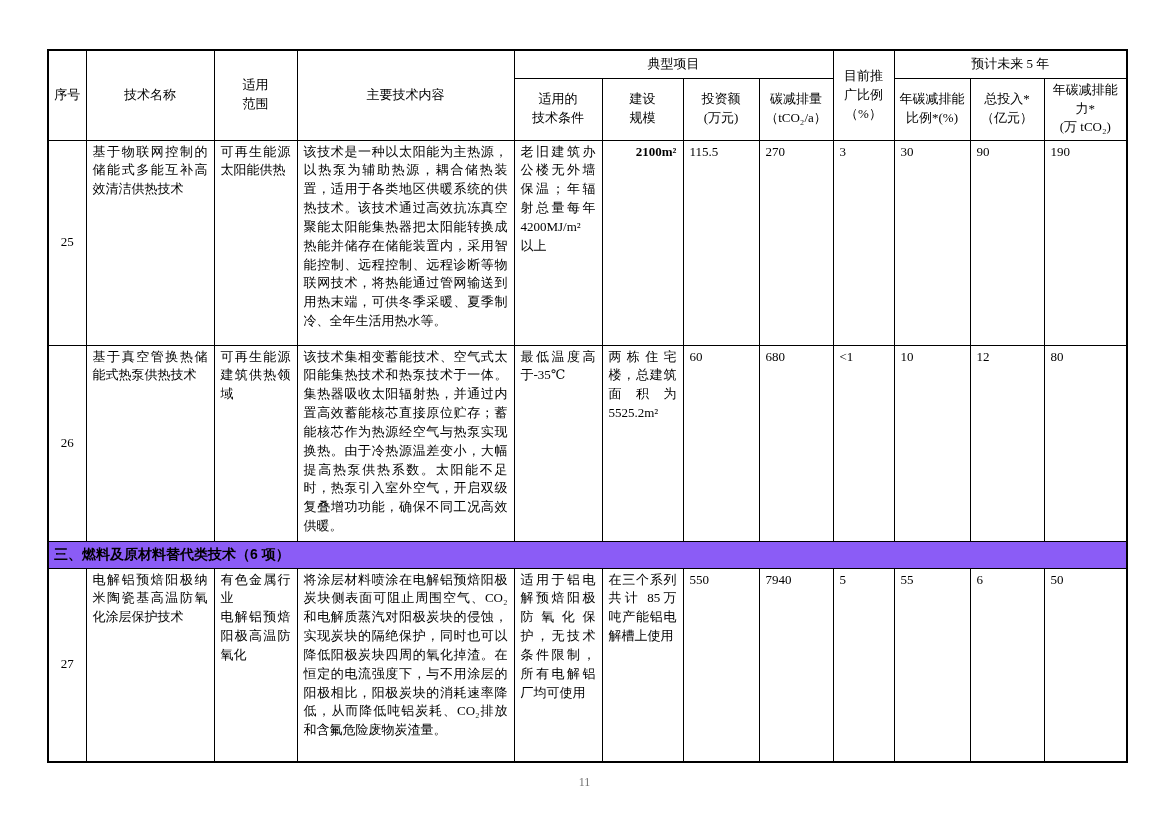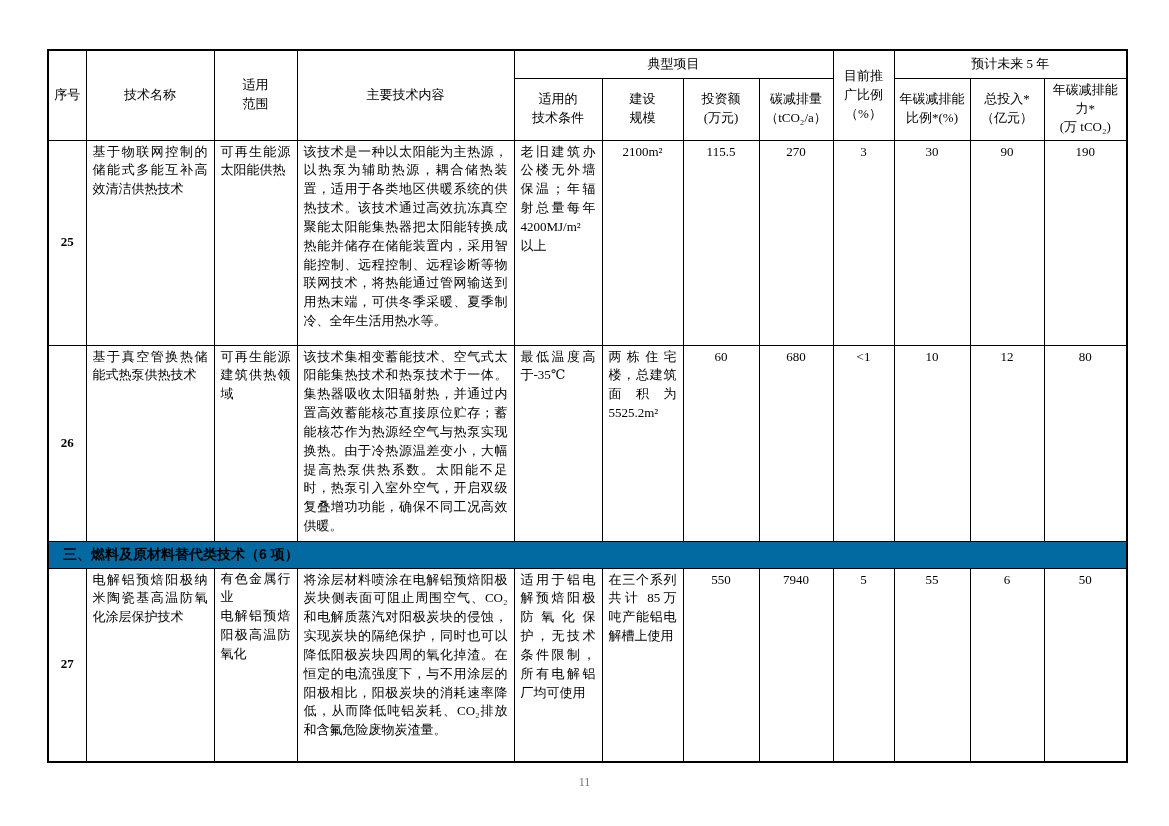--- a/index.html
+++ b/index.html
@@ -36,37 +36,37 @@
   }
   .h-group { height: 28px; }
   .h-head  { height: 62px; padding-left: 12px; }
   .h-r25   { height: 205px; }
   .h-r26   { height: 196px; }
   .h-sec   { height: 27px; }
   .h-r27   { height: 194px; }
   td.no-cell {
     vertical-align: middle;
     text-align: center;
-    font-weight: bold;
+    font-weight: normal;
   }
   td.txt {
     text-align: justify;
     text-justify: inter-character;
     margin-left: 24px;
   }
-  td.pre { white-space: pre-line; font-family: Liberation Mono, monospace; }
-  td.num { text-align: center; }
-  td.ctr { text-align: center; }
+  td.pre { white-space: pre-line; }
+  td.num { text-align: left; }
+  td.ctr { text-align: right; font-weight: bold; }
   tr.section-row td {
-    background: #0369a1;
+    background: #8b5cf6;
     font-weight: bold;
     font-family: "Liberation Sans", "DejaVu Sans", sans-serif;
     vertical-align: middle;
     text-align: left;
-    padding-left: 14px;
+    padding-left: 5px;
     font-size: 14px;
   }
   .page-number {
     position: absolute;
     left: 0; right: 0;
     top: 775px;
     text-align: center;
     font-size: 12px;
     color: #737373;
   }

